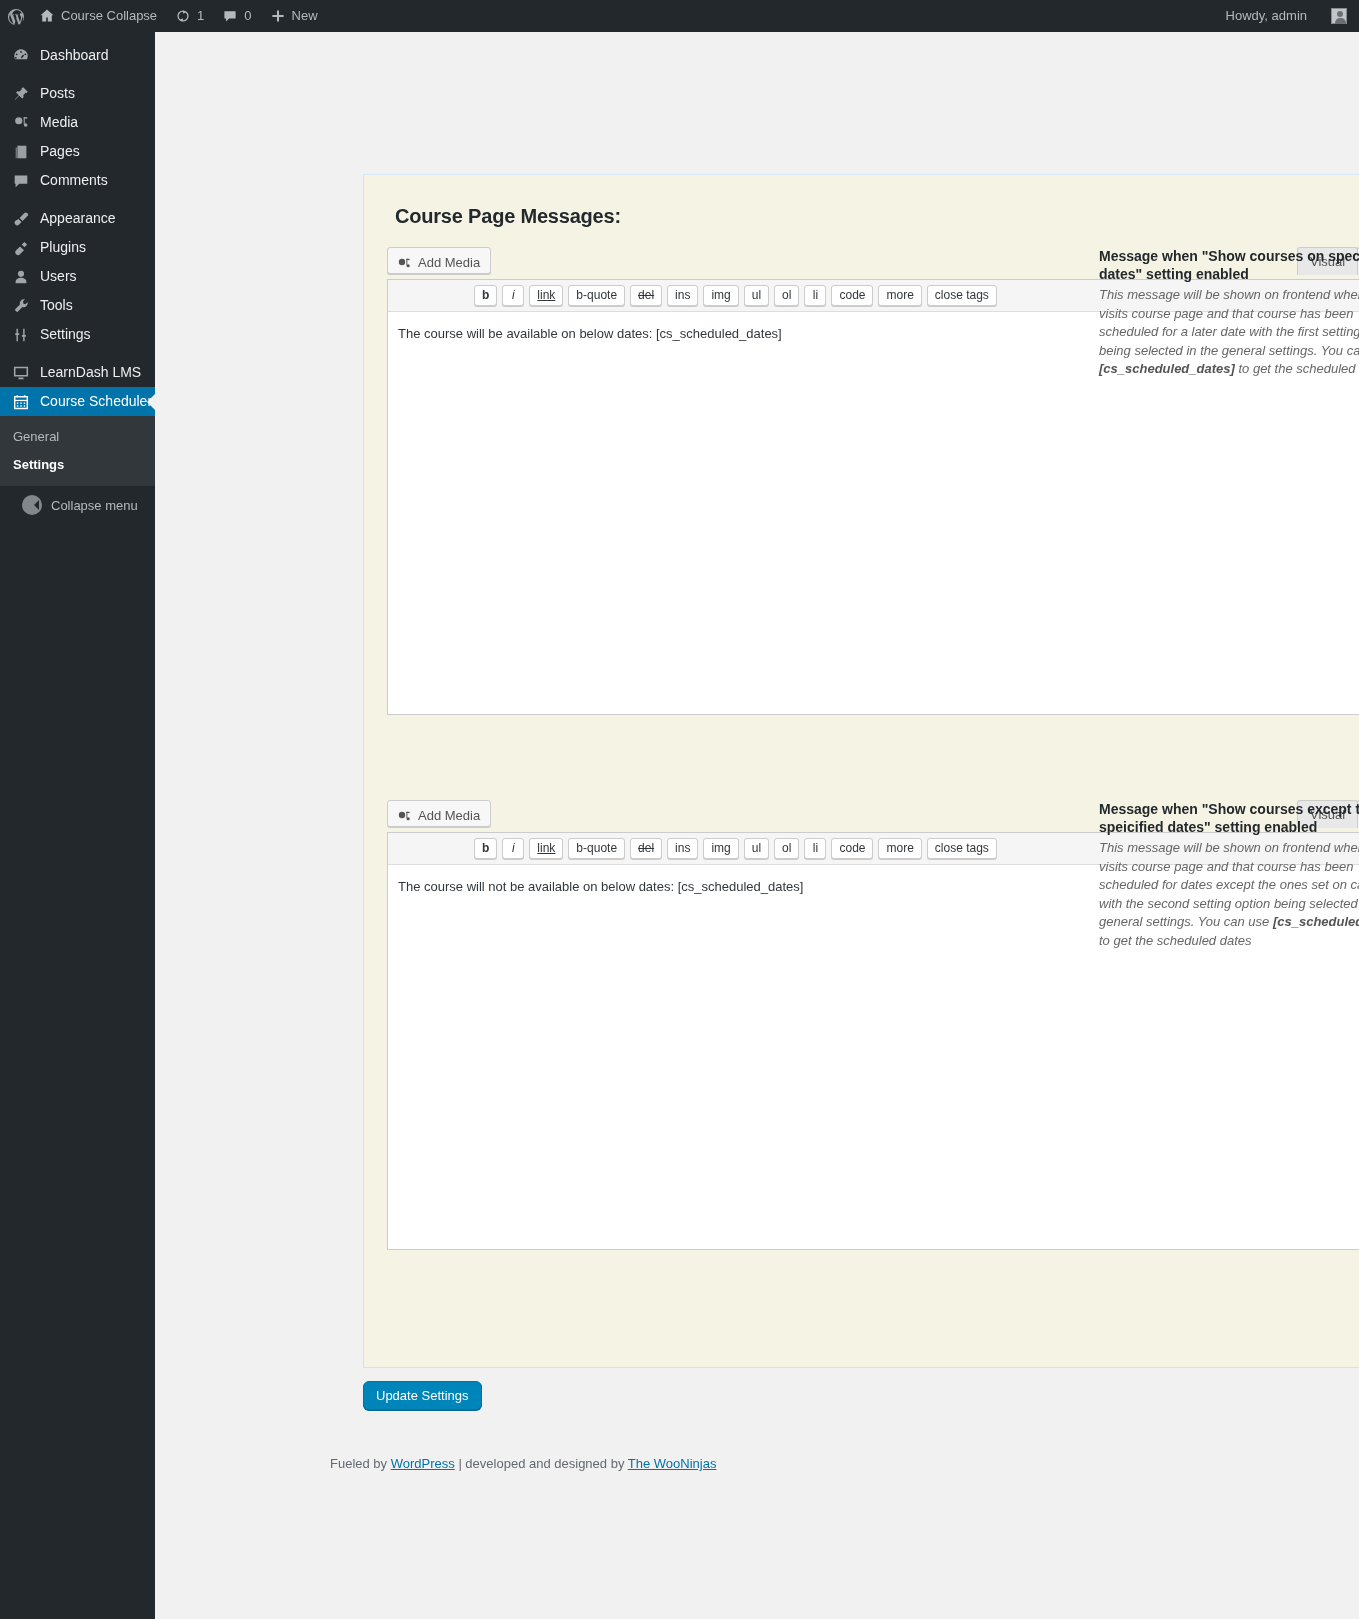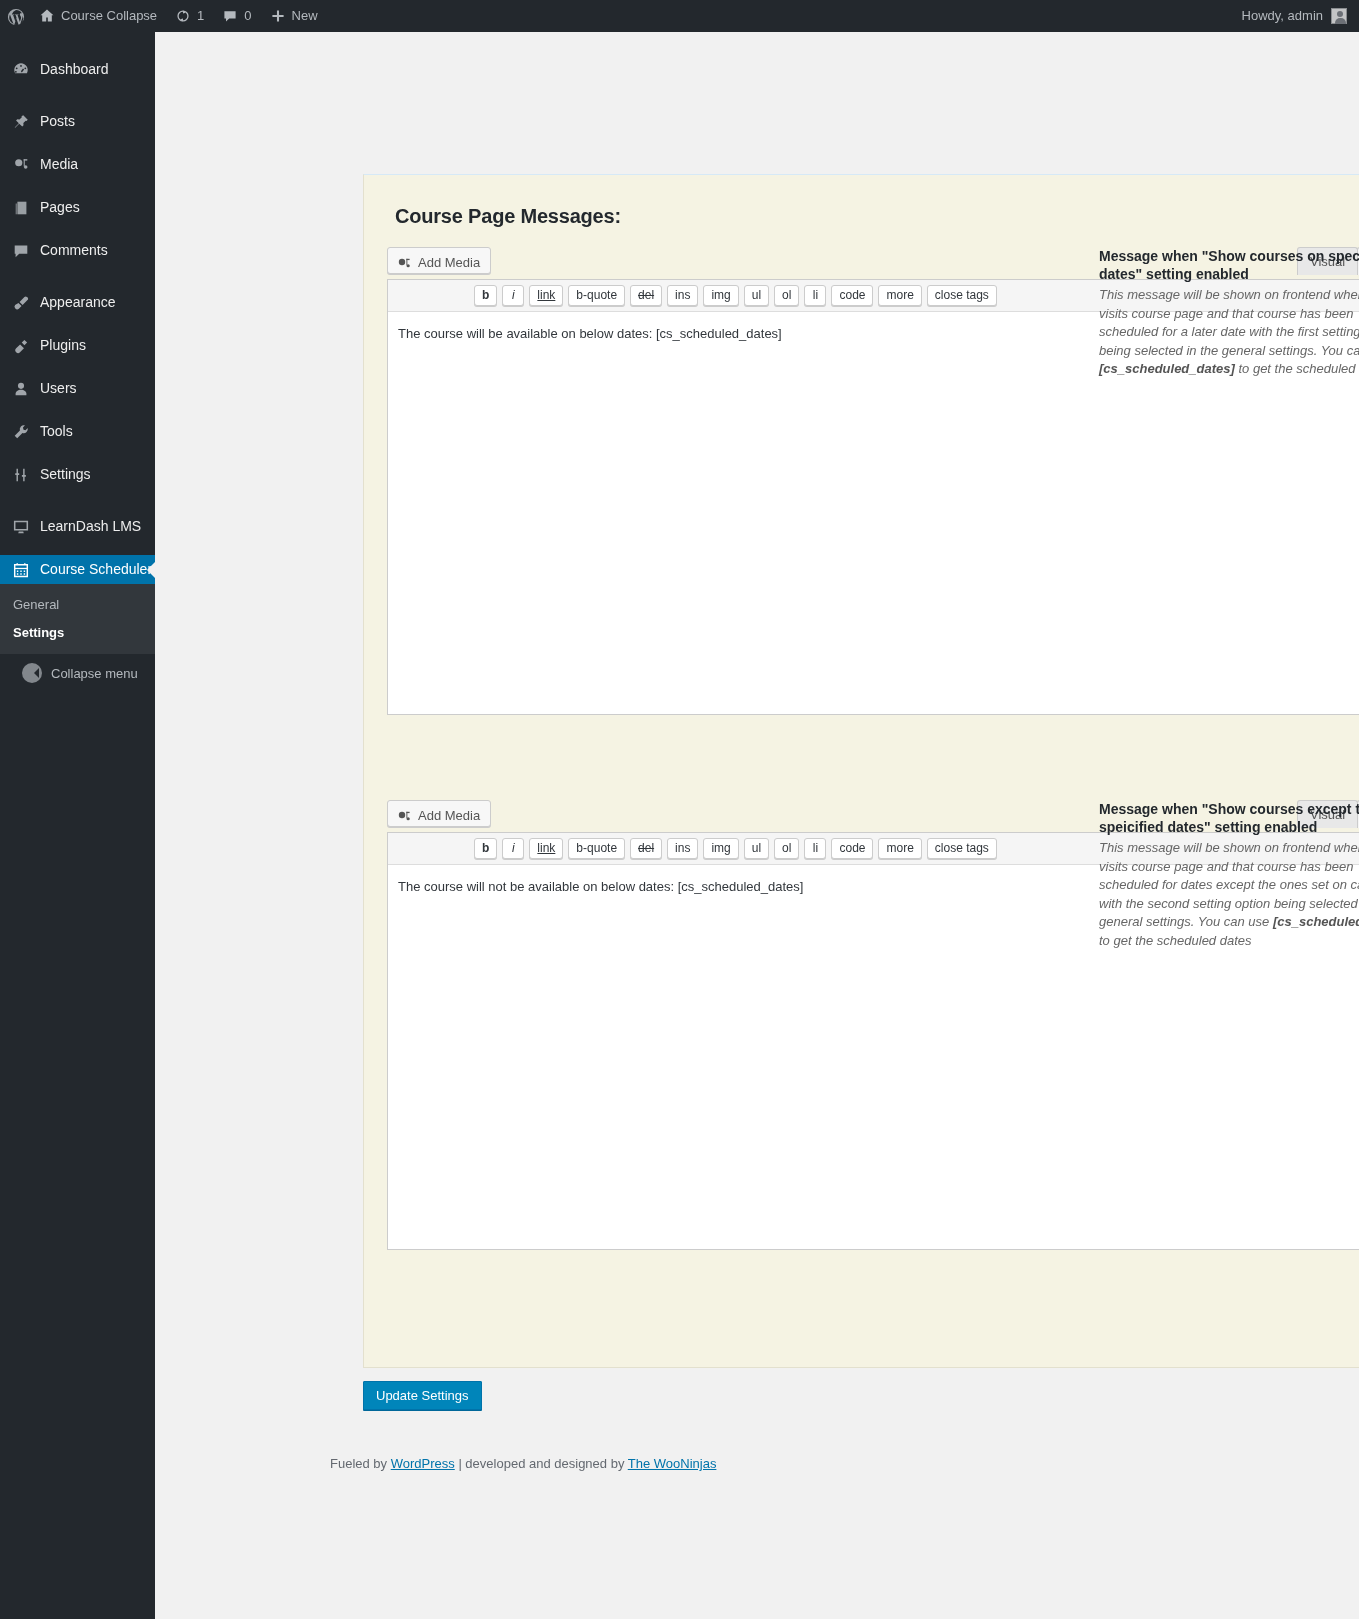--- a/index.html
+++ b/index.html
@@ -20,21 +20,21 @@
     display:flex; align-items:center;
     z-index:50;
   }
   .ab-item {
     display:flex; align-items:center; gap:6px;
     height:32px; padding:0 9px; color:#b4b9be; white-space:nowrap;
   }
   .ab-item.first { padding-left:7px; padding-right:7px; }
   .ab-spacer { flex:1 1 auto; }
   .ab-right { display:flex; align-items:center; padding-right:12px; }
-  .ab-right .ab-howdy { color:#b4b9be; padding-right:8px; }
+  .ab-right .ab-howdy { color:#b4b9be; padding-right:24px; }
   .ab-avatar {
     width:16px; height:16px; background:#c3c4c5; border:1px solid #8a8d90;
     position:relative; display:inline-block; vertical-align:middle;
   }
   .ab-avatar::before{
     content:""; position:absolute; left:5px; top:2px; width:6px; height:6px;
     border-radius:50%; background:#6c7076;
   }
   .ab-avatar::after{
     content:""; position:absolute; left:2.5px; top:9px; width:11px; height:6px;
@@ -48,21 +48,20 @@
   #sidebar {
     position:absolute; top:32px; left:0; width:155px; height:1587px;
     background:#23282d;
     font-size:14px;
   }
   .menu-item {
     display:flex; align-items:center; gap:9px;
     height:29px; padding:0 0 0 11px;
     color:#eee; font-size:14px; line-height:29px;
     position:relative;
-    margin-top:14px;
   }
   .menu-item .mi-icon { width:20px; height:20px; flex:0 0 20px; display:flex; align-items:center; justify-content:center; color:#a0a5aa; }
   .menu-item .mi-icon svg { display:block; }
   .menu-item.current {
     background:#0073aa; color:#fff; font-weight:normal;
   }
   .menu-item.current .mi-icon { color:#fff; }
   .menu-item.current::after{
     content:""; position:absolute; right:0; top:50%; margin-top:-8px;
     border:8px solid transparent; border-right-color:#f1f1f1;
@@ -210,21 +209,21 @@
   .desc p {
     margin:0;
     font-size:13px; font-style:italic; color:#666; line-height:18.5px;
   }
   .desc p b { font-weight:bold; font-style:italic; color:#555; }
 
   
   .update-btn {
     position:absolute; left:208px; top:1349px;
     background:#0085ba; border:1px solid #0073aa;
-    border-radius:1px; box-shadow:0 1px 0 #006799;
+    border-radius:6px; box-shadow:0 1px 0 #006799;
     color:#fff; font-size:13px; font-weight:normal;
     padding:0 12px; height:29px; line-height:27px;
     white-space:nowrap;
   }
 
   
   .pfooter {
     position:absolute; left:175px; top:1424px; width:1120px;
     display:flex; justify-content:space-between; align-items:baseline;
     font-size:13px; color:#646970; font-style:normal;

